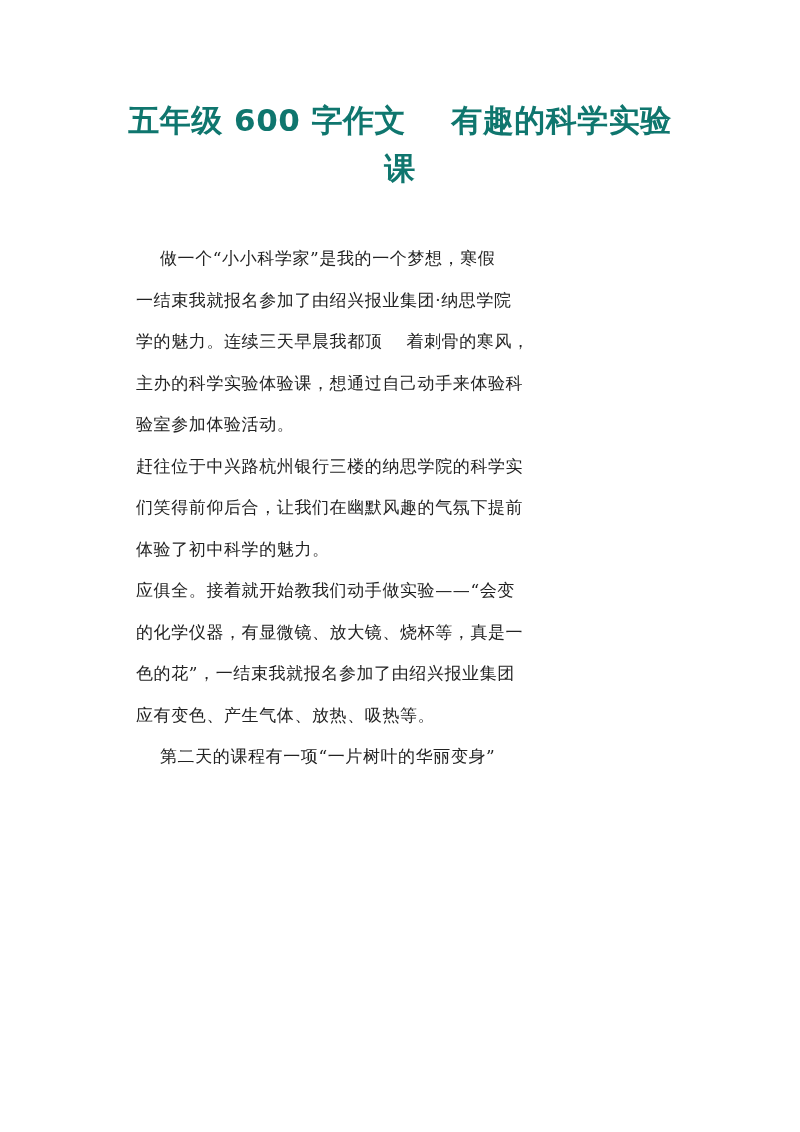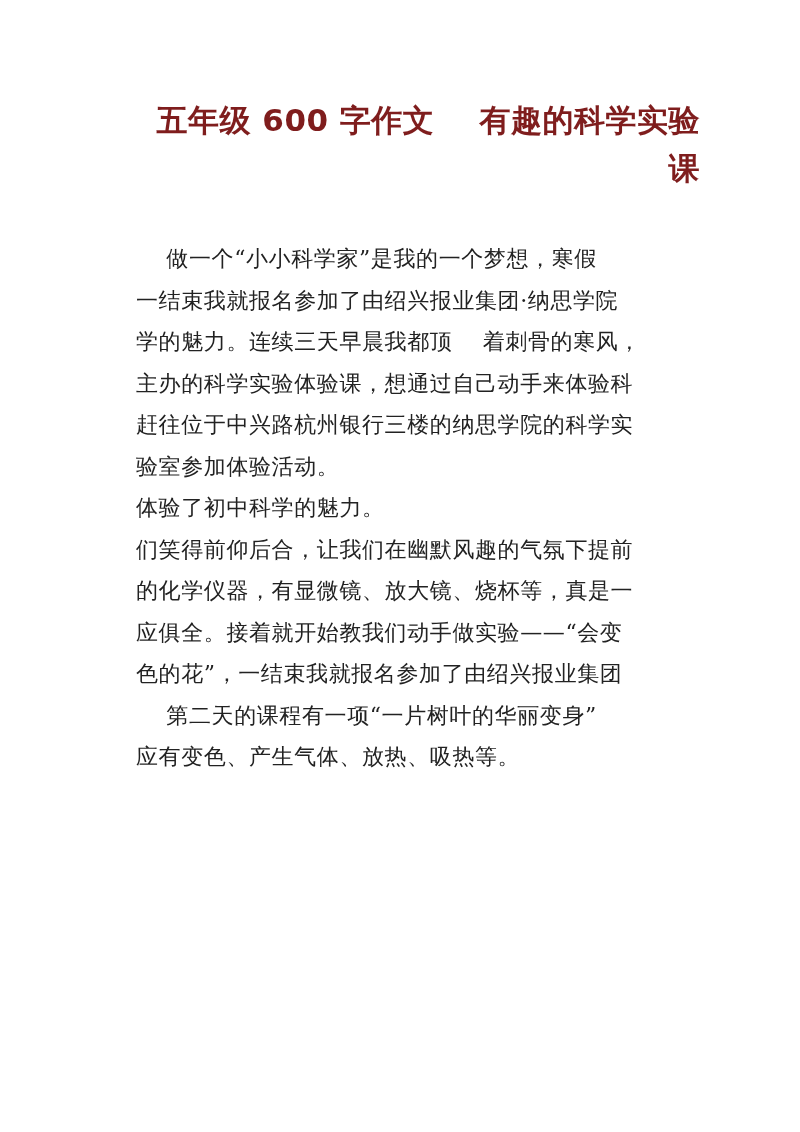--- a/index.html
+++ b/index.html
@@ -20,39 +20,39 @@
       top: 0;
       width: 800px;
       height: 1132px;
       background: #ffffff;
     }
     .title {
       position: absolute;
       left: 100px;
       top: 96px;
       width: 600px;
-      text-align: right;
+      text-align: center;
       font-family: "DejaVu Sans", sans-serif;
       font-weight: bold;
       font-size: 31px;
       line-height: 48px;
-      color: #7f1d1d;
+      color: #0f766e;
       letter-spacing: 0.5px;
     }
     .title .line {
       display: block;
       white-space: pre;
     }
     .body-text {
       position: absolute;
       left: 136px;
       top: 238px;
       width: 532px;
       font-family: "DejaVu Serif", serif;
-      font-size: 22px;
+      font-size: 17px;
       color: #222222;
     }
     .line-row {
       display: block;
       height: 41.5px;
       line-height: 41.5px;
       white-space: pre;
       letter-spacing: 0.6px;
     }
   </style>
@@ -63,23 +63,23 @@
   <div class="title">
     <span class="line">五年级 600 字作文    有趣的科学实验</span>
     <span class="line">课</span>
   </div>
 
   <div class="body-text">
     <span class="line-row">    做一个“小小科学家”是我的一个梦想，寒假</span>
     <span class="line-row">一结束我就报名参加了由绍兴报业集团·纳思学院</span>
     <span class="line-row">学的魅力。连续三天早晨我都顶    着刺骨的寒风，</span>
     <span class="line-row">主办的科学实验体验课，想通过自己动手来体验科</span>
+    <span class="line-row">验室参加体验活动。</span>
     <span class="line-row">赶往位于中兴路杭州银行三楼的纳思学院的科学实</span>
-    <span class="line-row">验室参加体验活动。</span>
+    <span class="line-row">们笑得前仰后合，让我们在幽默风趣的气氛下提前</span>
     <span class="line-row">体验了初中科学的魅力。</span>
-    <span class="line-row">们笑得前仰后合，让我们在幽默风趣的气氛下提前</span>
+    <span class="line-row">应俱全。接着就开始教我们动手做实验——“会变</span>
     <span class="line-row">的化学仪器，有显微镜、放大镜、烧杯等，真是一</span>
-    <span class="line-row">应俱全。接着就开始教我们动手做实验——“会变</span>
     <span class="line-row">色的花”，一结束我就报名参加了由绍兴报业集团</span>
+    <span class="line-row">应有变色、产生气体、放热、吸热等。</span>
     <span class="line-row">    第二天的课程有一项“一片树叶的华丽变身”</span>
-    <span class="line-row">应有变色、产生气体、放热、吸热等。</span>
   </div>
 </div>
 
 </body></html>

